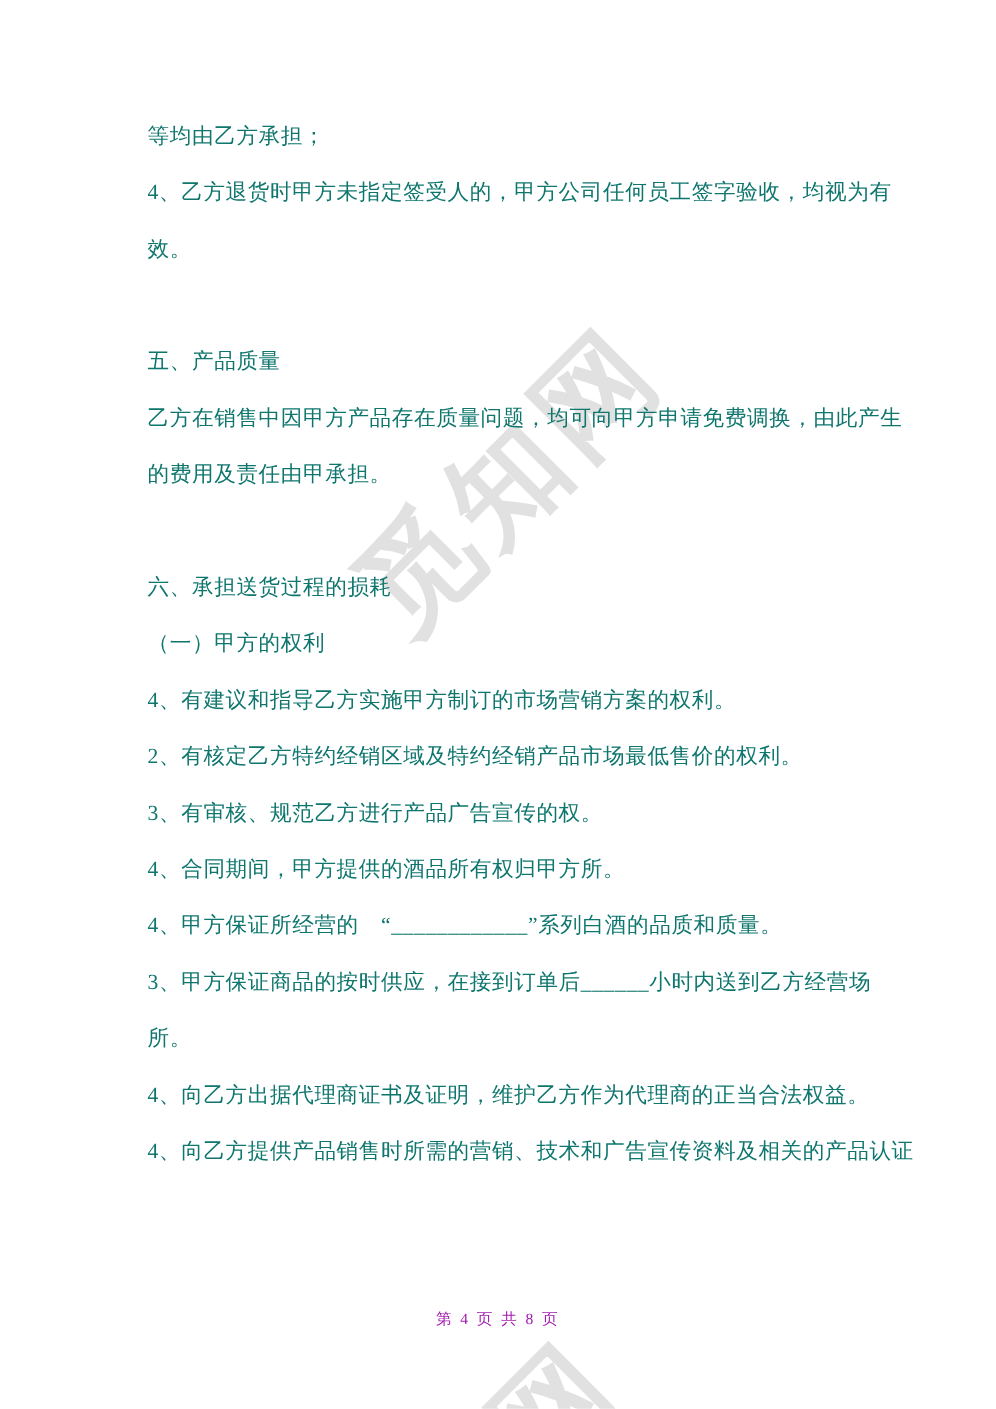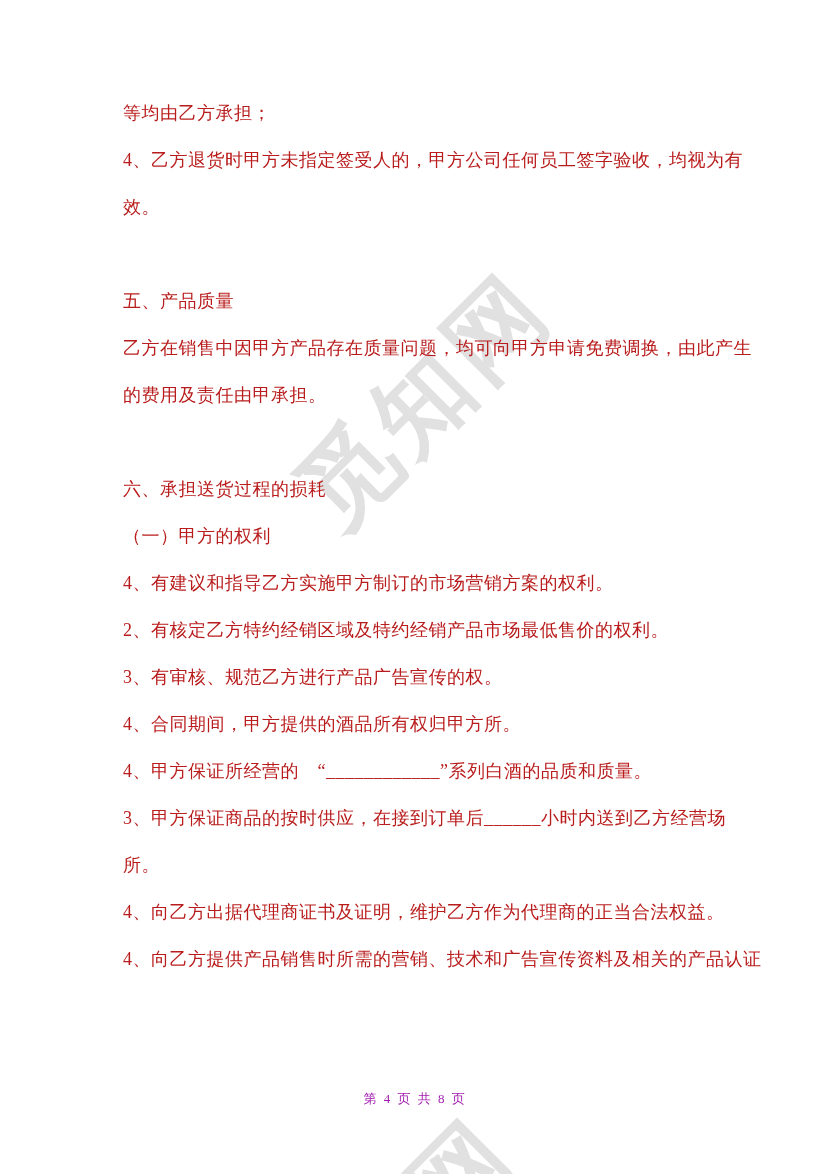--- a/index.html
+++ b/index.html
@@ -33,21 +33,21 @@
   .content {
     position: absolute;
     left: 123px;
     top: 90px;
     width: 600px;
   }
   .line {
     font-size: 18px;
     height: 47px;
     line-height: 47px;
-    color: #b91c1c;
+    color: #0f766e;
     white-space: nowrap;
     letter-spacing: 0.5px;
   }
   .line.gap { margin-top: 47px; font-family: Liberation Serif, serif; }
   
   .footer {
     position: absolute;
     top: 1090px;
     left: 0;
     width: 830px;

